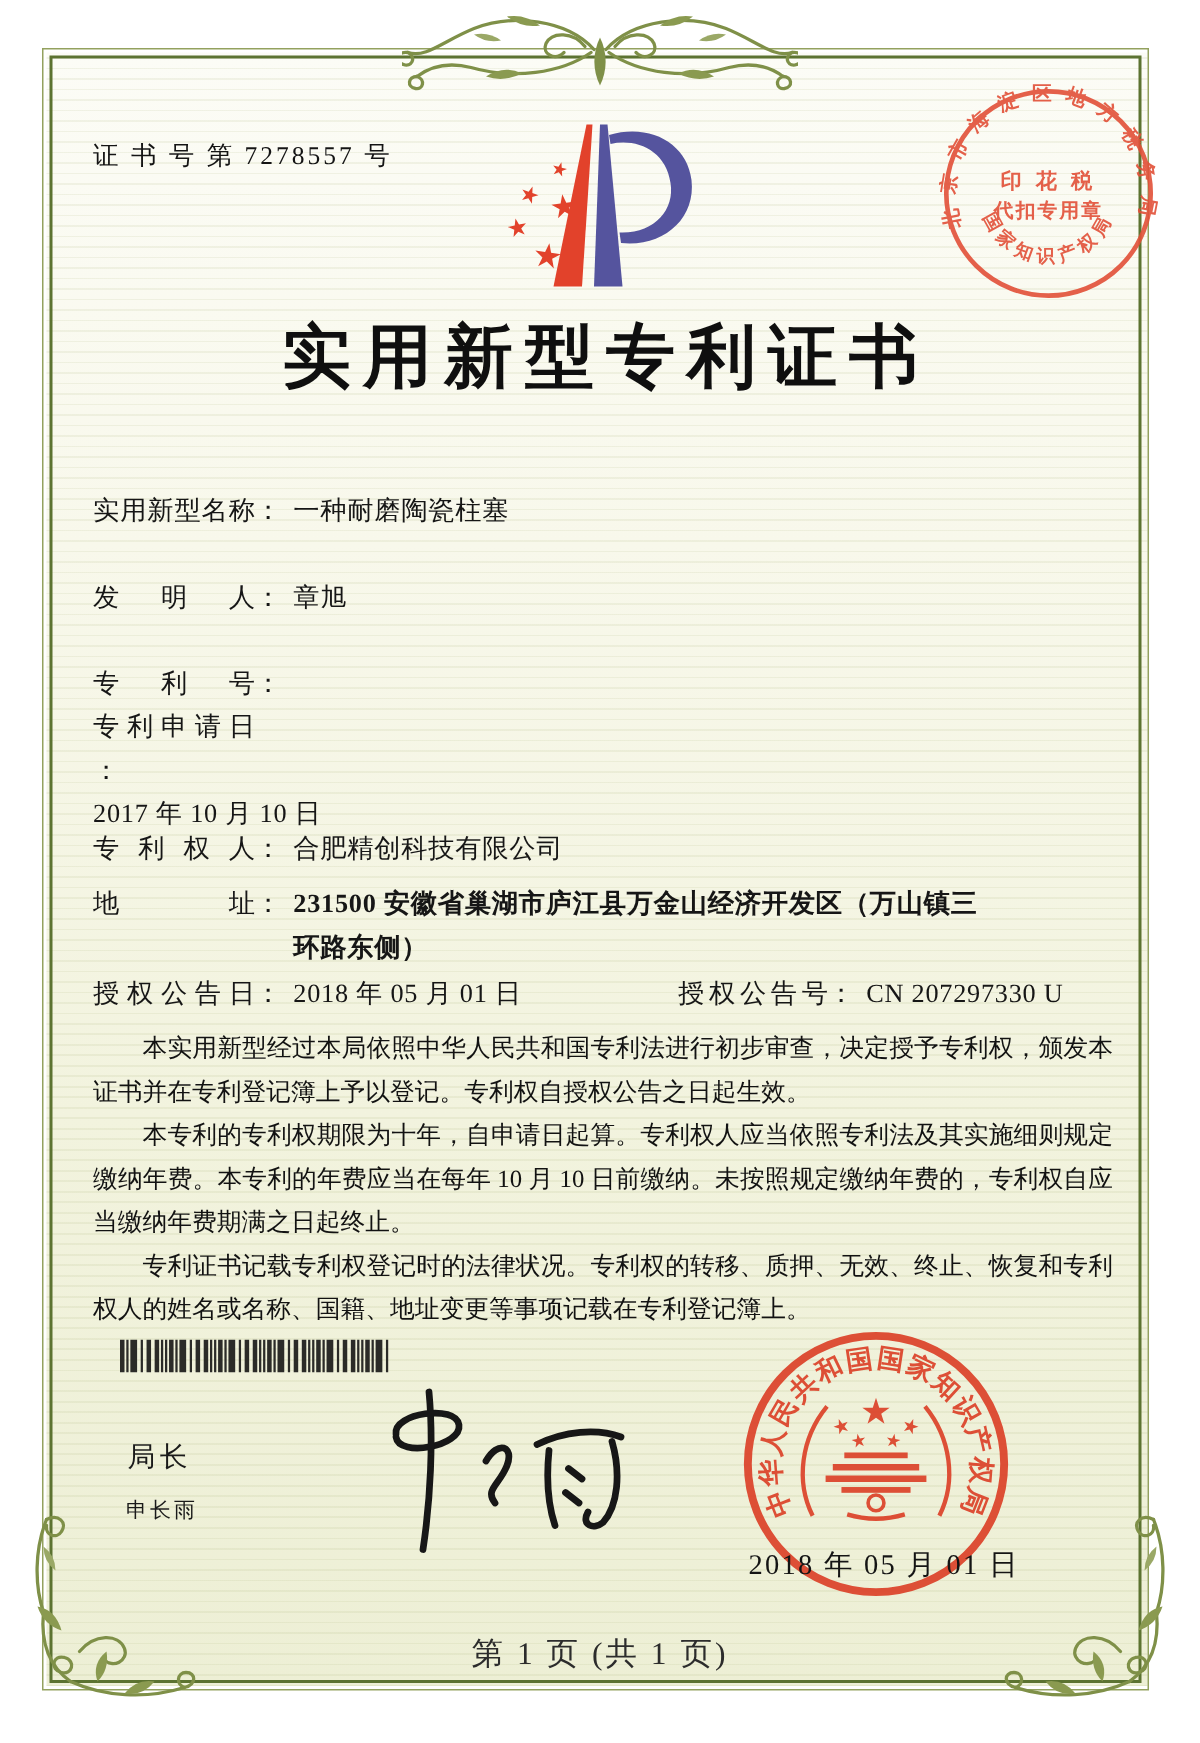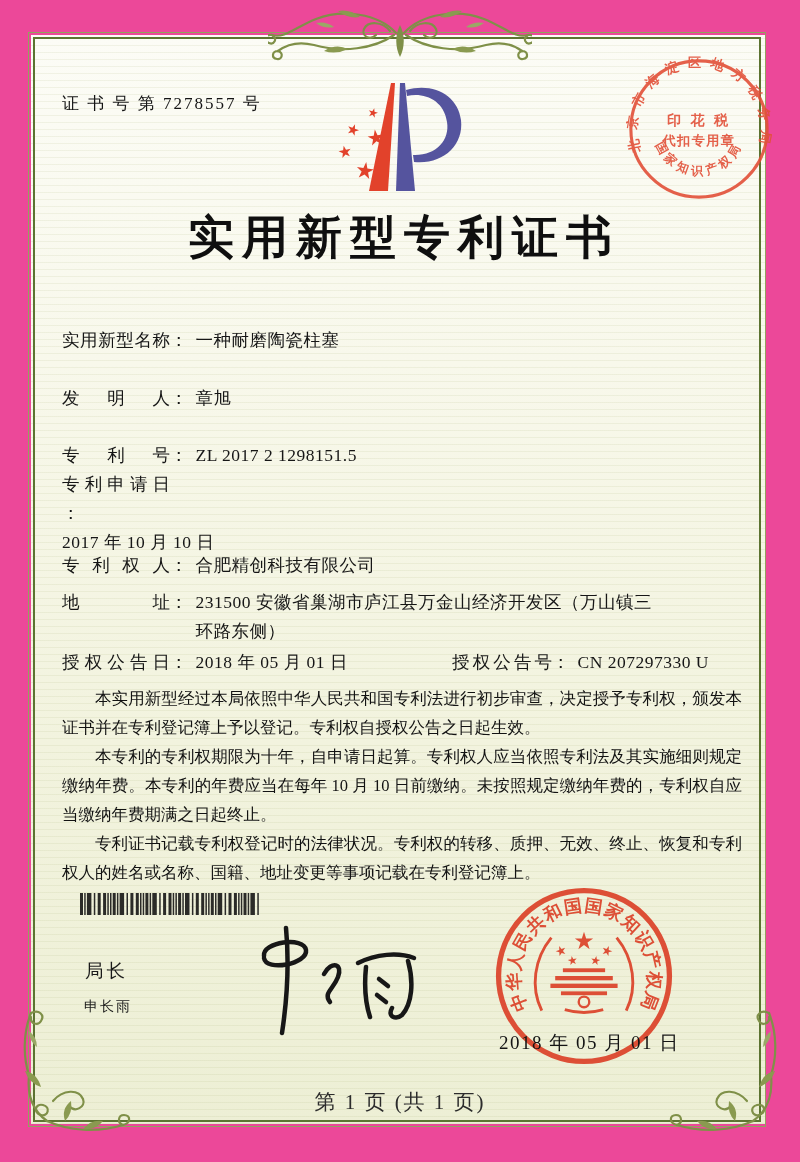--- a/index.html
+++ b/index.html
@@ -1,19 +1,19 @@
 <!DOCTYPE html>
 <html><head>
 <meta charset="utf-8">
 <style>
   * { box-sizing: border-box; }
   body { margin:0; background:#e9e9e9; }
   .page {
     position:relative; width:800px; height:1162px; margin:0 auto;
-    background:#ec4899; overflow:hidden;
+    background:#ffffff; overflow:hidden;
     font-family:"Liberation Serif","DejaVu Serif",serif;
     color:#1a1a1a;
   }
   
   .inner-bg {
     position:absolute; left:31px; top:35px; width:734px; height:1089px;
     background:
       repeating-linear-gradient(0deg, rgba(165,175,115,0.13) 0px, rgba(165,175,115,0.13) 1px, transparent 1px, transparent 7px),
       linear-gradient(180deg,#fcfcf6 0%, #f8f8eb 30%, #f2f3de 65%, #edefd5 100%);
   }
@@ -31,21 +31,21 @@
   .title {
     position:absolute; left:0; right:0; top:207px; text-align:center;
     font-size:46px; font-weight:bold; letter-spacing:8px; padding-left:8px; color:#0f0f0f;
   }
   .field { position:absolute; left:62px; display:flex; font-size:17.5px; color:#161616; line-height:29px; }
   .field .lab { display:inline-block; width:108px; flex:none; text-align:justify; text-align-last:justify; }
   .field .colon { flex:none; margin-right:8px; }
   .field .val { letter-spacing:0.5px; }
   .f-row1 { top:326px;justify-content:space-between; } .f-row2 { top:384px; } .f-row3 { top:441px; }
   .f-row4 { top:470px;flex-direction:column; } .f-row5 { top:551px; } .f-row6 { top:588px; }
-  .f-row6 .val { width:468px; }
+  .f-row6 .val { width:468px;font-weight:bold; }
   .grant-left { top:648px; }
   .grant-right { top:648px; left:452px; }
   .grant-right .lab { width:100px; }
   .paras { position:absolute; left:62px; top:684px; width:680px; font-size:16.5px; line-height:29px; color:#121212; text-align:justify; }
   .paras p { margin:0; text-indent:2em; }
   .barcode { position:absolute; left:80px; top:893px; width:220px; height:22px; }
   .director-title { position:absolute; left:85px; top:958px; font-size:18.5px; letter-spacing:3px; }
   .director-name  { position:absolute; left:84px; top:998px; font-size:14px; letter-spacing:2px; }
   .signature { position:absolute; left:212px; top:920px; width:215px; height:120px; }
   .seal { position:absolute; left:488px; top:880px; width:192px; height:192px; opacity:0.93; }
@@ -153,21 +153,20 @@
     <span class="val">一种耐磨陶瓷柱塞</span>
   </div>
   <div class="field f-row2">
     <span class="lab">发明人</span>
       <span class="colon">：</span>
     <span class="val">章旭</span>
   </div>
   <div class="field f-row3">
     <span class="lab">专利号</span>
       <span class="colon">：</span>
-    <span class="val">ZL 2017 2 1298151.5</span>
   </div>
   <div class="field f-row4">
     <span class="lab">专利申请日</span>
       <span class="colon">：</span>
     <span class="val">2017 年 10 月 10 日</span>
   </div>
   <div class="field f-row5">
     <span class="lab">专利权人</span>
       <span class="colon">：</span>
     <span class="val">合肥精创科技有限公司</span>

